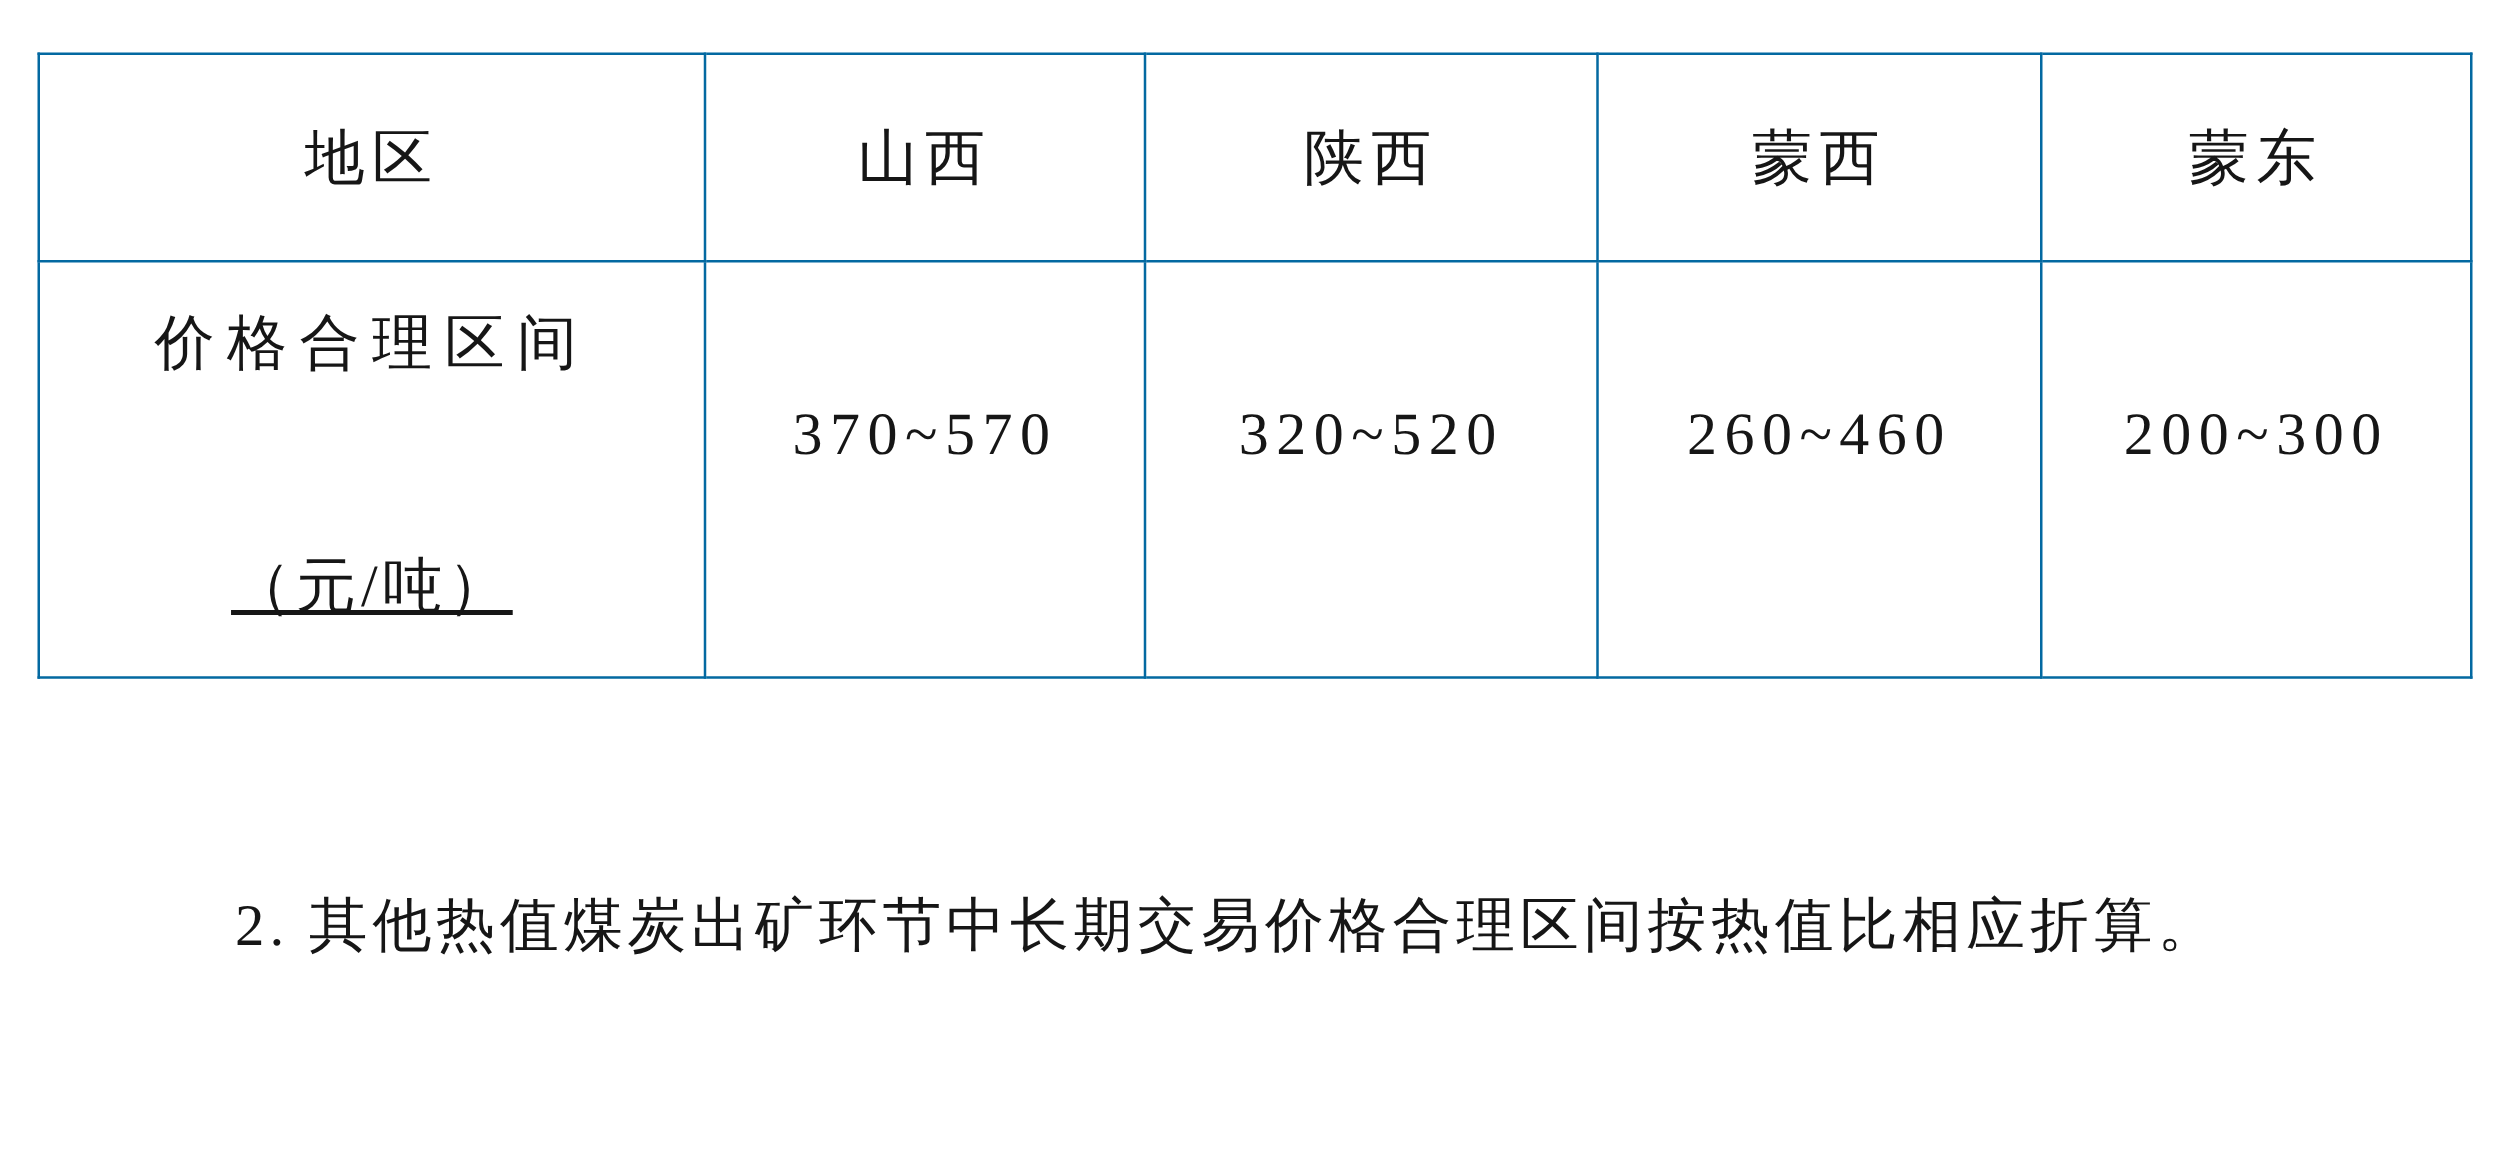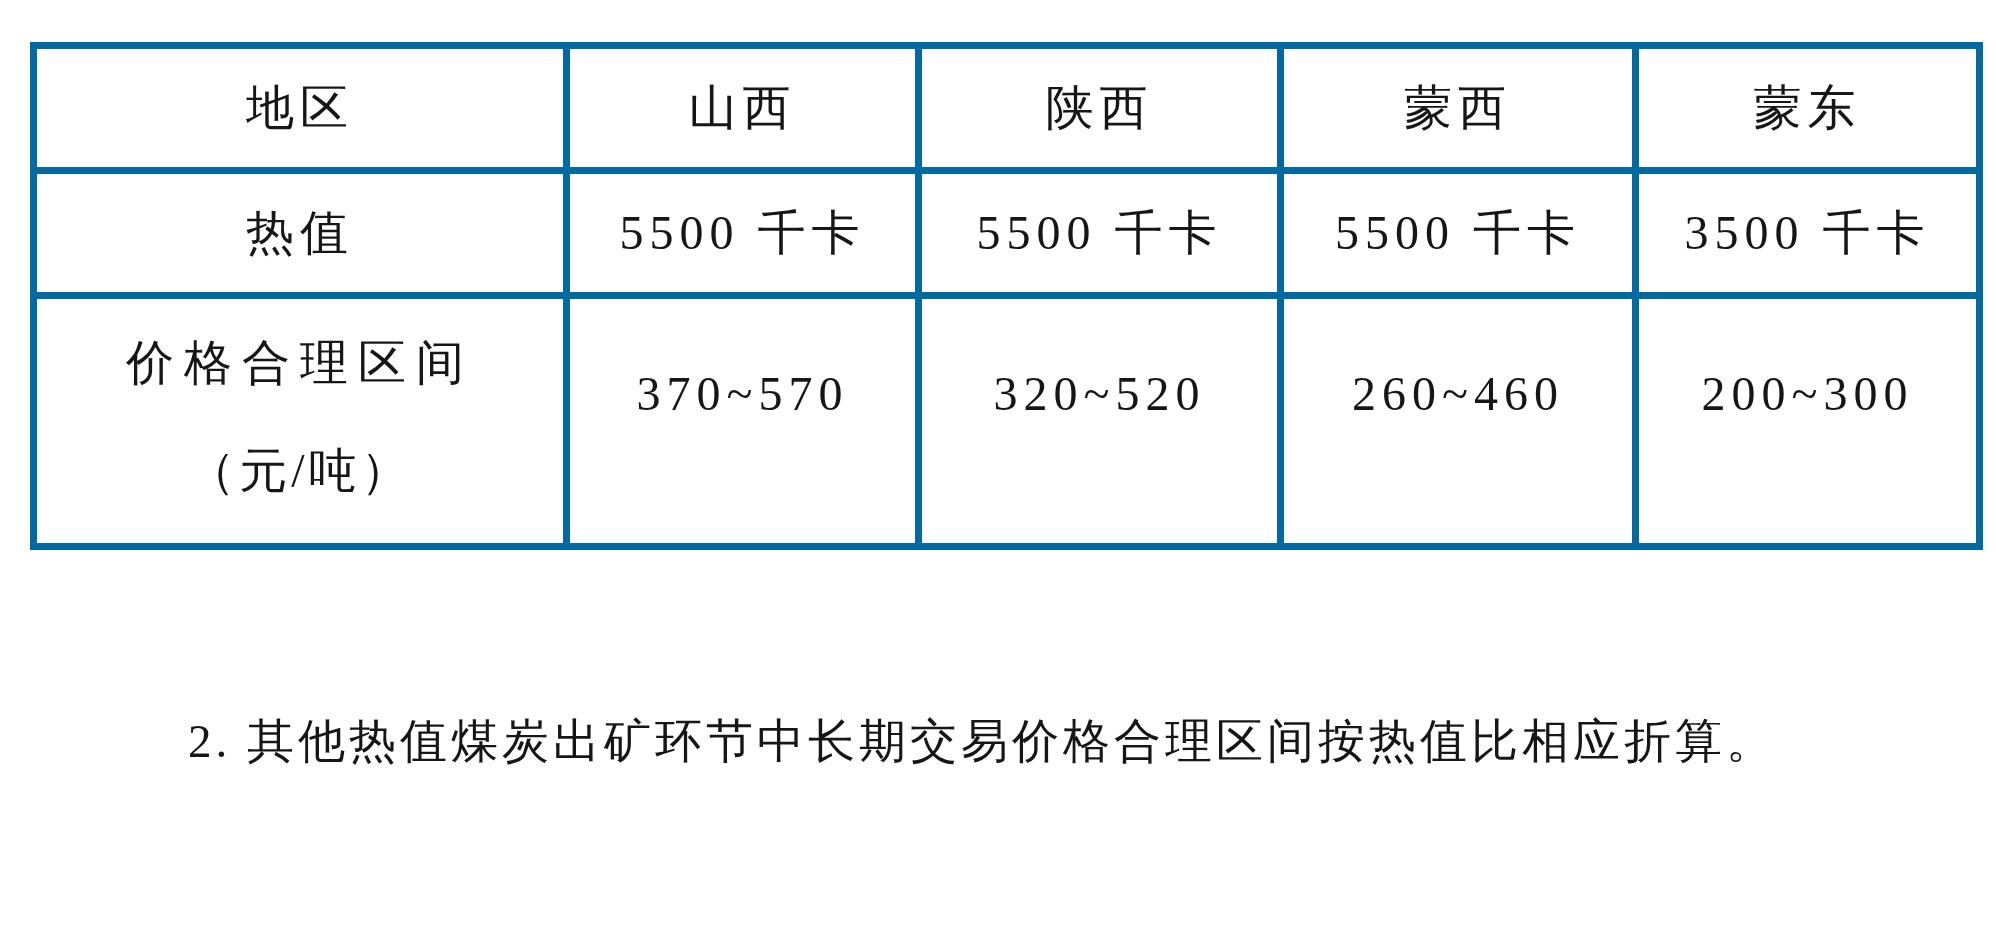--- a/index.html
+++ b/index.html
@@ -25,21 +25,21 @@
   table.price-table {
     position: absolute;
     left: 30px;
     top: 42px;
     width: 1946px;
     height: 501px;
     border-collapse: collapse;
     table-layout: fixed;
   }
   table.price-table td {
-    border: 7px solid #0369a1;
+    border: 2px solid #0369a1;
     text-align: center;
     vertical-align: middle;
     font-size: 48px;
     letter-spacing: 6px;
     padding: 0;
     white-space: nowrap;
   }
   tr.row-header   { height: 125px; }
   tr.row-heat     { height: 125px; }
   tr.row-price    { height: 251px; }
@@ -51,21 +51,21 @@
   td.price-label-cell { vertical-align: middle; }
   .price-label-inner {
     display: flex;
     flex-direction: column;
     justify-content: space-between;
     height: 100%;
     box-sizing: border-box;
     padding: 32px 0 40px 0;
   }
   .price-label-line1 { letter-spacing: 10px; }
-  .price-label-line2 { letter-spacing: 4px; }
+  .price-label-line2 { letter-spacing: 4px; text-decoration: underline; }
   
   td.price-value { vertical-align: middle; font-family: Liberation Serif, serif; }
   td.price-value .nudge-up {
     position: relative;
     top: -28px;
     display: block;
   }
   
   .note-line {
     position: absolute;
@@ -94,27 +94,20 @@
       <col style="width:344px">
     </colgroup>
     <tbody>
       <tr class="row-header">
         <td>地区</td>
         <td>山西</td>
         <td>陕西</td>
         <td>蒙西</td>
         <td>蒙东</td>
       </tr>
-      <tr class="row-heat">
-        <td>热值</td>
-        <td class="num-cell">5500 千卡</td>
-        <td class="num-cell">5500 千卡</td>
-        <td class="num-cell">5500 千卡</td>
-        <td class="num-cell">3500 千卡</td>
-      </tr>
       <tr class="row-price">
         <td class="price-label-cell">
           <div class="price-label-inner">
             <span class="price-label-line1">价格合理区间</span>
             <span class="price-label-line2">（元/吨）</span>
           </div>
         </td>
         <td class="num-cell price-value">
           <span class="nudge-up">370~570</span>
         </td>

